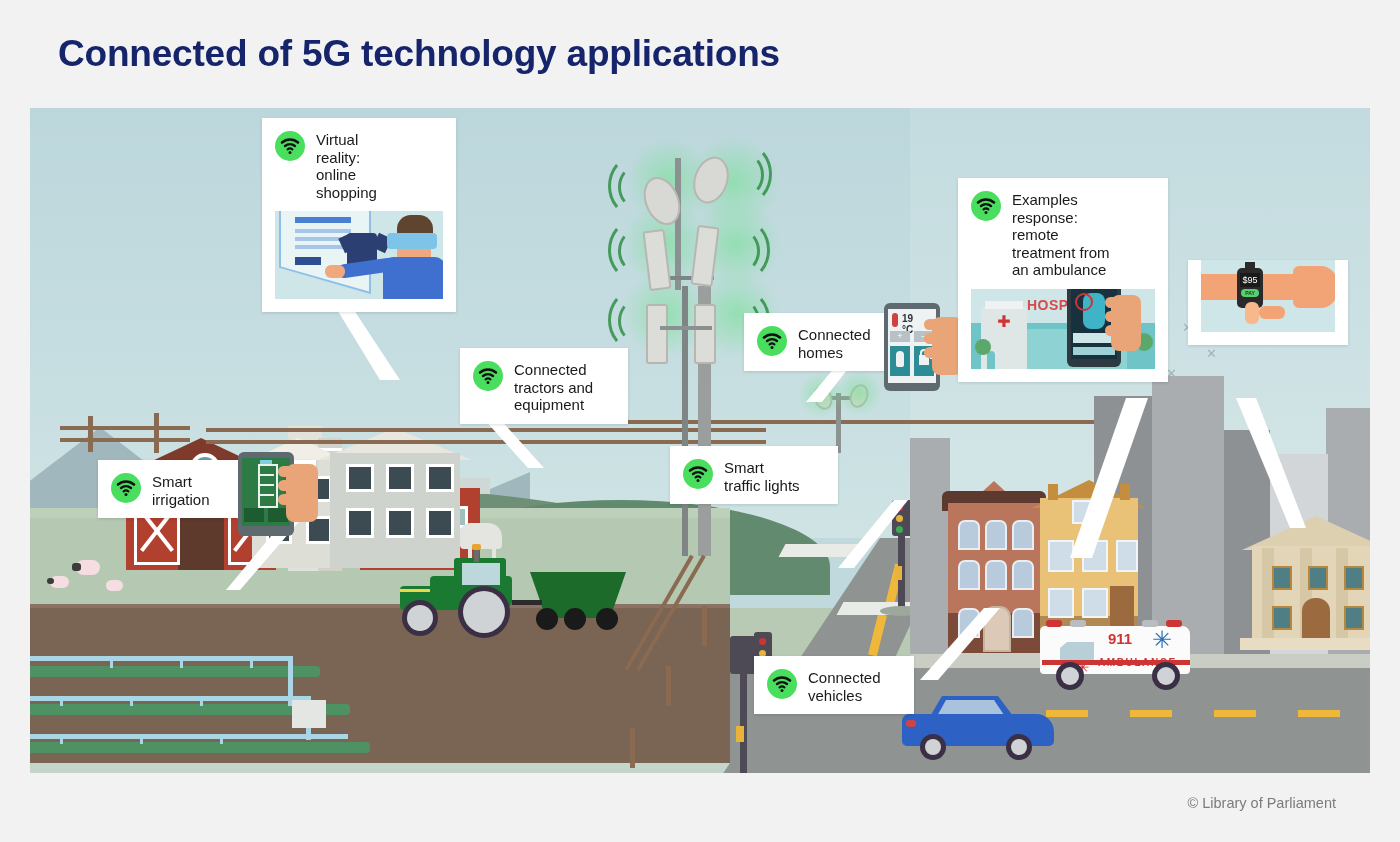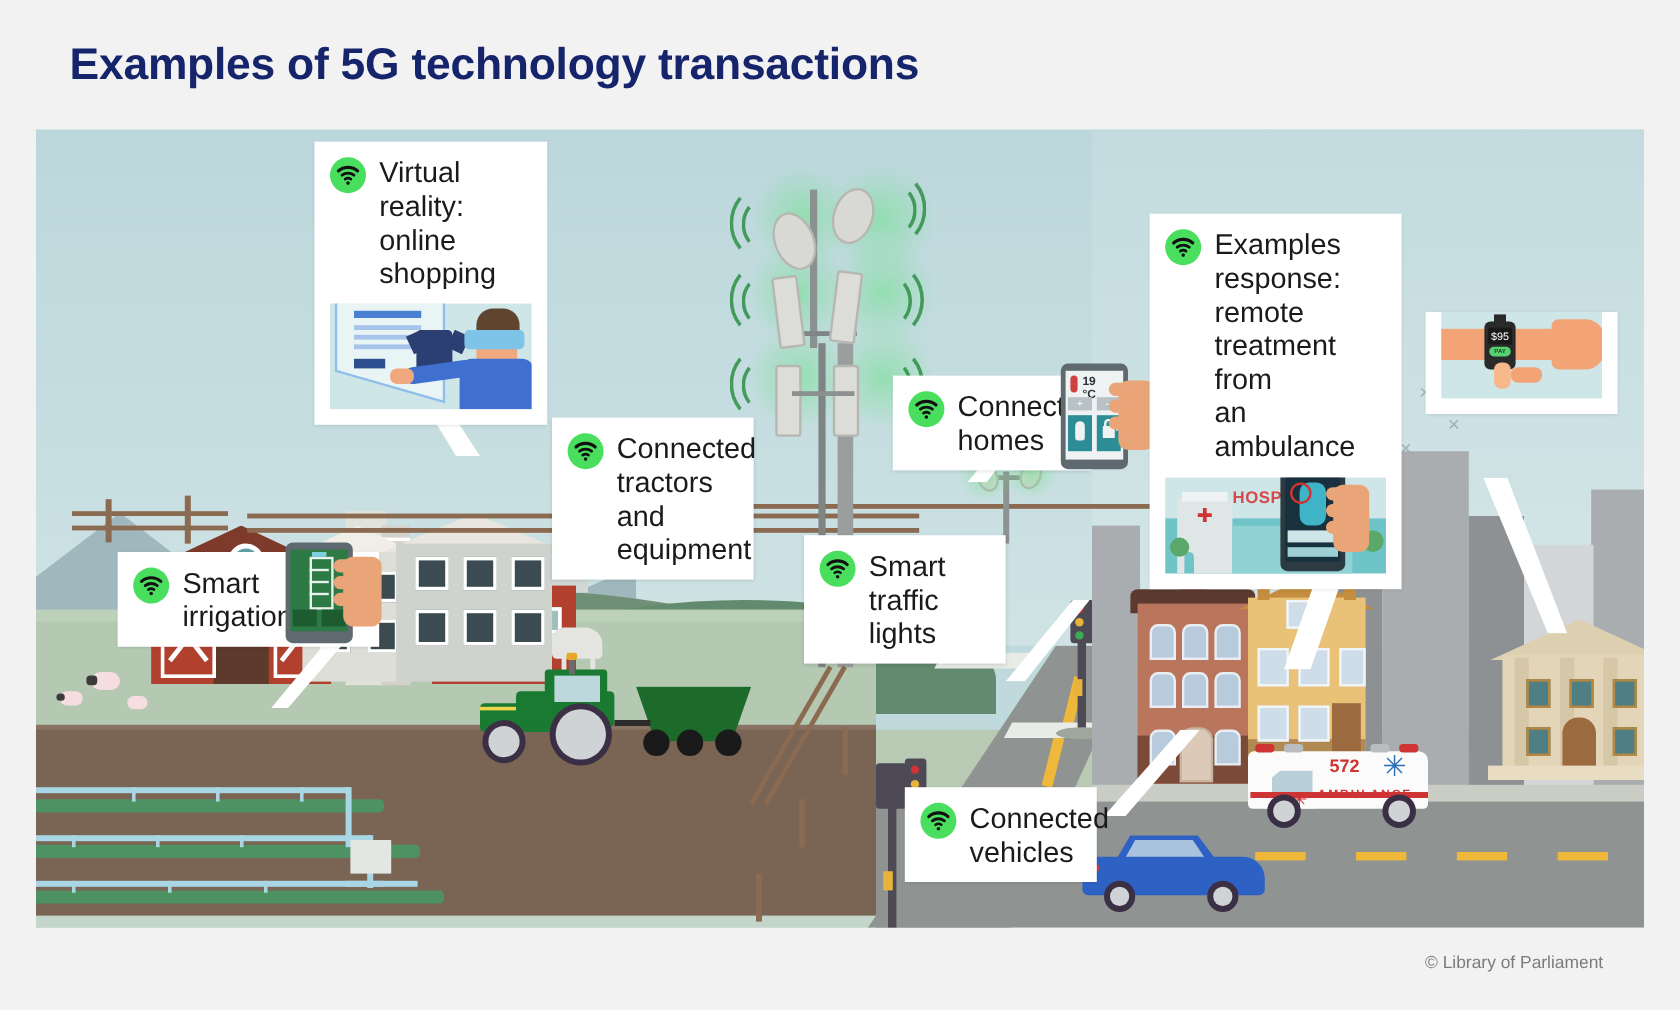--- a/index.html
+++ b/index.html
@@ -149,30 +149,30 @@
   .callout{
     position:absolute;background:#fff;
     box-shadow:0 1px 3px rgba(0,0,0,.13);
   }
   .co-head{display:flex;align-items:flex-start;gap:11px;padding:13px 14px 10px 13px;}
   .wifi{
     flex:0 0 auto;width:30px;height:30px;border-radius:50%;background:#4ade5f;
     position:relative;
   }
   .wifi svg{position:absolute;left:5px;top:6px;}
-  .co-text{font-size:24px;line-height:1.17;color:#1a1a1a;white-space:pre-line;}
+  .co-text{font-size:15px;line-height:1.17;color:#1a1a1a;white-space:pre-line;}
   .co-img{margin:0 13px 13px 13px;background:#cfe6e8;position:relative;overflow:hidden;}
   .pointer{position:absolute;background:#fff;}
   .hand{position:absolute;background:#e9a477;border-radius:8px;}
   .finger{position:absolute;background:#e9a477;border-radius:6px;}
 </style>
 </head>
 <body>
 
-<div class="page-title">Examples of 5G technology transactions</div>
+<div class="page-title">Connected of 5G technology applications</div>
 
 <div class="scene">
 
   <div class="lay sky"></div>
   <div class="lay sky-city"></div>
   <div class="lay mtn1"></div>
   <div class="lay mtn2"></div>
   <div class="lay hill1"></div>
   <div class="lay hill2"></div>
   <div class="lay field2"></div>
@@ -410,21 +410,21 @@
   <div class="lay bank-base"></div>
 
   <div class="lay amb-body"></div>
   <div class="lay amb-cab"></div>
   <div class="lay amb-win"></div>
   <div class="lay amb-stripe"></div>
   <div class="lay" style="left:1016px;top:512px;width:16px;height:7px;background:#cf3434;border-radius:3px;"></div>
   <div class="lay" style="left:1040px;top:512px;width:16px;height:7px;background:#b9bdbf;border-radius:3px;"></div>
   <div class="lay" style="left:1112px;top:512px;width:16px;height:7px;background:#b9bdbf;border-radius:3px;"></div>
   <div class="lay" style="left:1136px;top:512px;width:16px;height:7px;background:#cf3434;border-radius:3px;"></div>
-  <div class="lay" style="left:1078px;top:522px;color:#cf3434;font-size:15px;font-weight:bold;">572</div>
+  <div class="lay" style="left:1078px;top:522px;color:#cf3434;font-size:15px;font-weight:bold;">911</div>
   <div class="lay" style="left:1068px;top:549px;color:#cf3434;font-size:10px;font-weight:bold;letter-spacing:1.6px;">AMBULANCE</div>
   <div class="lay" style="left:1122px;top:520px;width:24px;height:24px;color:#2b6fb5;font-size:24px;line-height:24px;">✳</div>
   <div class="lay" style="left:1046px;top:552px;width:16px;height:16px;color:#cf3434;font-size:16px;line-height:16px;">✳</div>
   <div class="lay wheel" style="left:1026px;top:554px;width:28px;height:28px;">
       <i></i>
     </div>
   <div class="lay wheel" style="left:1122px;top:554px;width:28px;height:28px;">
       <i></i>
     </div>
 

